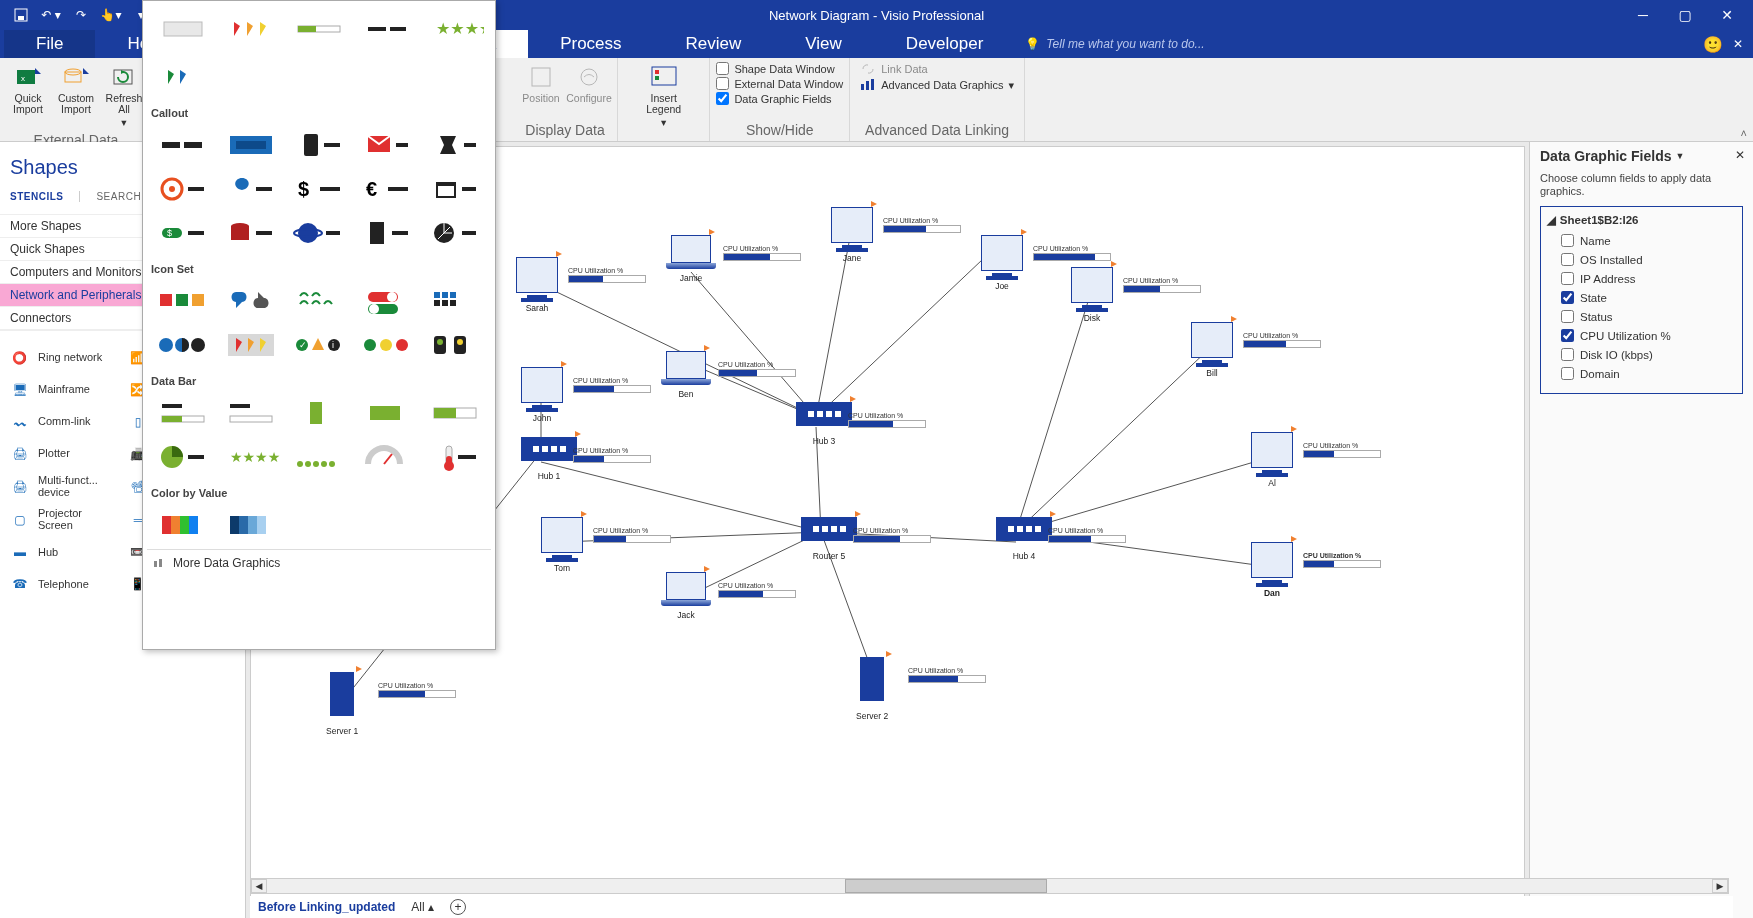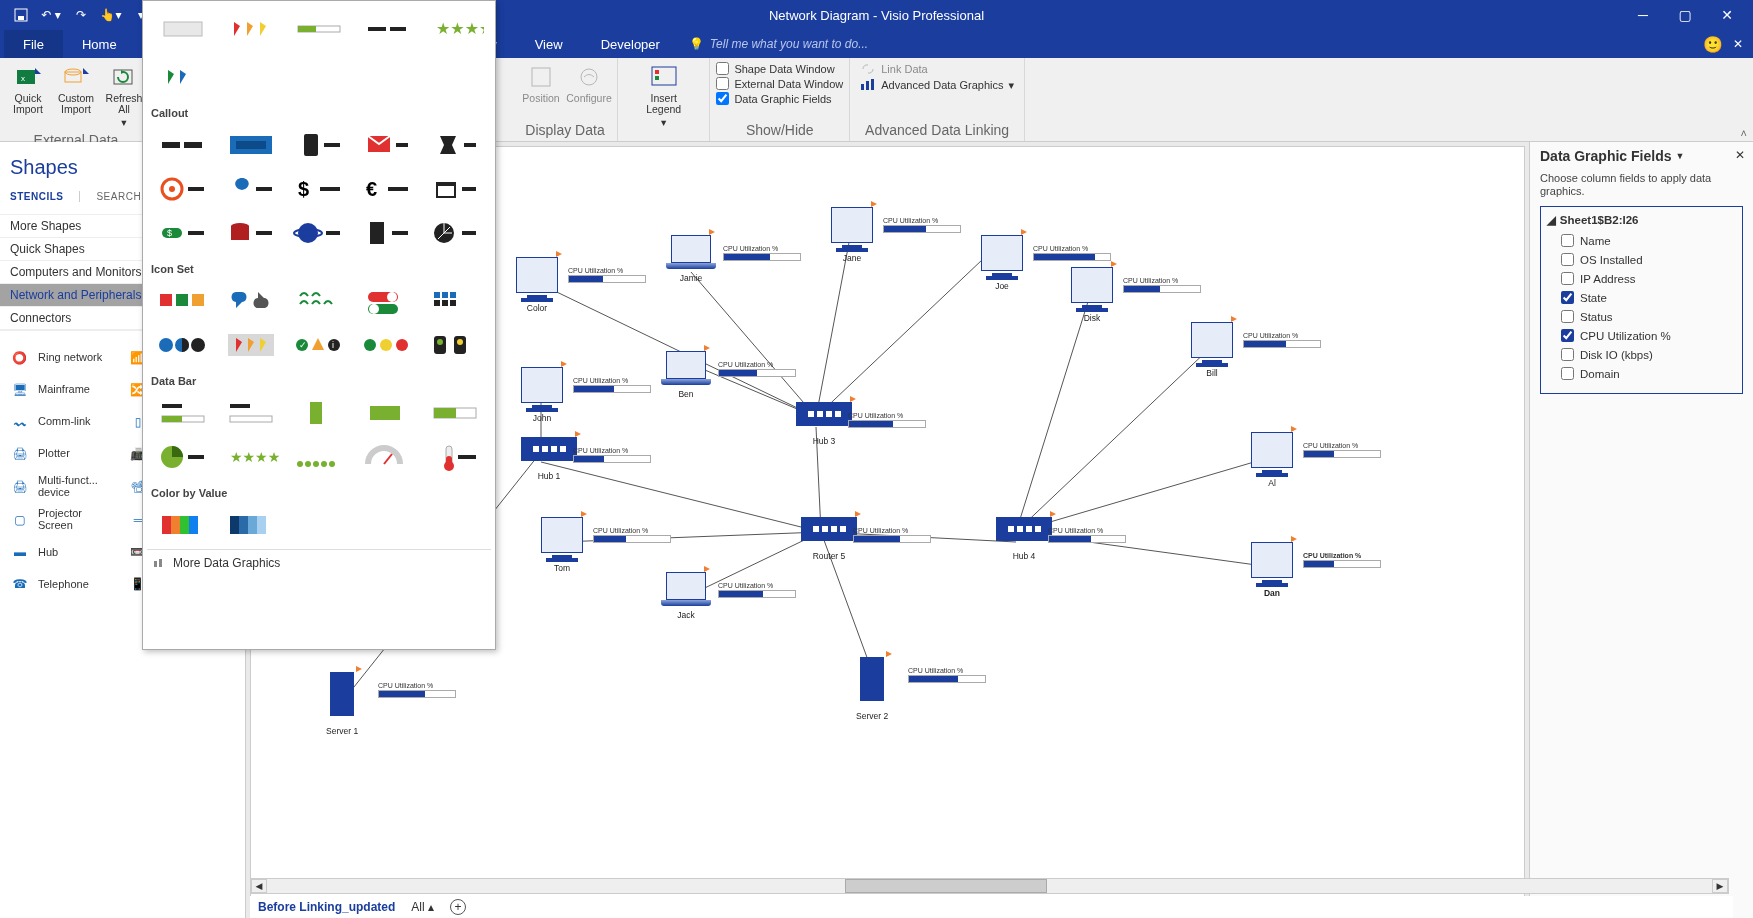--- a/index.html
+++ b/index.html
@@ -8,21 +8,21 @@
 
 .titlebar { height: 30px; background: #1a3d9e; display: flex; align-items: center; color: #fff; position: relative; }
 .titlebar .qat { display: flex; gap: 4px; padding: 0 8px; align-items: center; }
 .titlebar .qat-btn { width: 26px; height: 26px; display: flex; align-items: center; justify-content: center; cursor: pointer; }
 .titlebar .title { position: absolute; left: 50%; transform: translateX(-50%); font-size: 13px; }
 .titlebar .winctrl { margin-left: auto; display: flex; gap: 2px; padding-right: 6px; }
 .titlebar .winctrl .wbtn { width: 40px; height: 30px; display: flex; align-items: center; justify-content: center; cursor: pointer; font-size: 14px; }
 
 
 .ribbon-tabs { height: 28px; background: #1a3d9e; display: flex; align-items: stretch; color: #fff; padding-left: 4px; }
-.ribbon-tab { padding: 0 19px; display: flex; align-items: center; cursor: pointer; font-size: 13px; }
+.ribbon-tab { padding: 0 32px; display: flex; align-items: center; cursor: pointer; font-size: 17px; }
 .ribbon-tab.file { background: #153589; }
 .ribbon-tab.active { background: #fff; color: #1a3d9e; }
 .tellme { padding: 0 10px; display: flex; align-items: center; color: #b8c6ec; font-style: italic; gap: 6px; flex: 1; }
 .tellme .search-icon { font-style: normal; }
 .ribbon-tabs .right { margin-left: auto; display: flex; align-items: center; padding-right: 10px; gap: 10px; }
 
 
 .ribbon { height: 84px; background: #f0f0f0; border-bottom: 1px solid #ccc; display: flex; align-items: stretch; position: relative; }
 .rgroup { border-right: 1px solid #d8d8d8; padding: 3px 6px 1px; display: flex; flex-direction: column; justify-content: space-between; align-items: center; }
 .rgroup .buttons { display: flex; gap: 4px; flex: 1; align-items: flex-start; }
@@ -40,21 +40,21 @@
 
 
 .shapes-panel { width: 246px; border-right: 1px solid #ccc; background: #fff; display: flex; flex-direction: column; overflow: hidden; }
 .shapes-hdr { padding: 14px 10px 6px; }
 .shapes-hdr h2 { font-size: 20px; font-weight: 400; color: #1a3d9e; }
 .shapes-sub { display: flex; gap: 16px; padding: 6px 10px; font-size: 10px; color: #666; letter-spacing: 0.5px; }
 .shapes-sub span { cursor: pointer; }
 .shapes-sub .sep { border-left: 1px solid #ccc; }
 .shapes-cats { border-top: 1px solid #eee; border-bottom: 1px solid #eee; margin: 6px 0; }
 .sc-item { padding: 4px 10px; font-size: 12px; border-bottom: 1px solid #eee; cursor: pointer; display: flex; align-items: center; gap: 6px; }
-.sc-item.sel { background: #a3a3a3; color: #1a3d9e; font-weight: 500; }
+.sc-item.sel { background: #f9a8d4; color: #1a3d9e; font-weight: 500; }
 .shapes-list { padding: 4px; overflow-y: auto; }
 .sh-row { display: flex; }
 .sh-col { width: 118px; padding: 5px 4px; display: flex; align-items: center; gap: 6px; cursor: pointer; }
 .sh-col .ico { width: 24px; height: 22px; display: flex; align-items: center; justify-content: center; color: #1a6bb8; flex-shrink: 0; }
 .sh-col .lbl { font-size: 11px; line-height: 1.05; }
 
 
 .dg-gallery { position: absolute; left: 142px; top: 0; width: 354px; height: 650px; background: #fff; border: 1px solid #aaa; box-shadow: 2px 2px 6px rgba(0,0,0,0.25); z-index: 100; overflow-y: hidden; padding: 4px; }
 .dg-sect { font-size: 11px; color: #444; font-weight: 600; padding: 2px 4px; margin-top: 4px; }
 .dg-grid { display: flex; flex-wrap: wrap; gap: 0; padding: 2px; }
@@ -692,21 +692,21 @@
           <line x1="1020" y1="310" x2="765" y2="385" stroke="#555" stroke-width="1"></line>
           <line x1="765" y1="395" x2="570" y2="385" stroke="#555" stroke-width="1"></line>
           <line x1="435" y1="450" x2="570" y2="385" stroke="#555" stroke-width="1"></line>
           <line x1="1020" y1="420" x2="765" y2="385" stroke="#555" stroke-width="1"></line>
           <line x1="95" y1="550" x2="290" y2="305" stroke="#555" stroke-width="1"></line>
           <line x1="625" y1="535" x2="570" y2="385" stroke="#555" stroke-width="1"></line>
         </svg>
     <div class="node" style="left: 265px; top: 110px;">
           <div class="flag"></div>
           <div class="dev pc"></div>
-          <div class="name">Color</div>
+          <div class="name">Sarah</div>
           <div class="cpu">
             <div>CPU Utilization %</div>
             <div class="bar">
               <div class="fill" style="width:45%"></div>
             </div>
           </div>
         </div>
         <div class="node" style="left: 420px; top: 88px;">
           <div class="flag"></div>
           <div class="dev laptop"></div>

